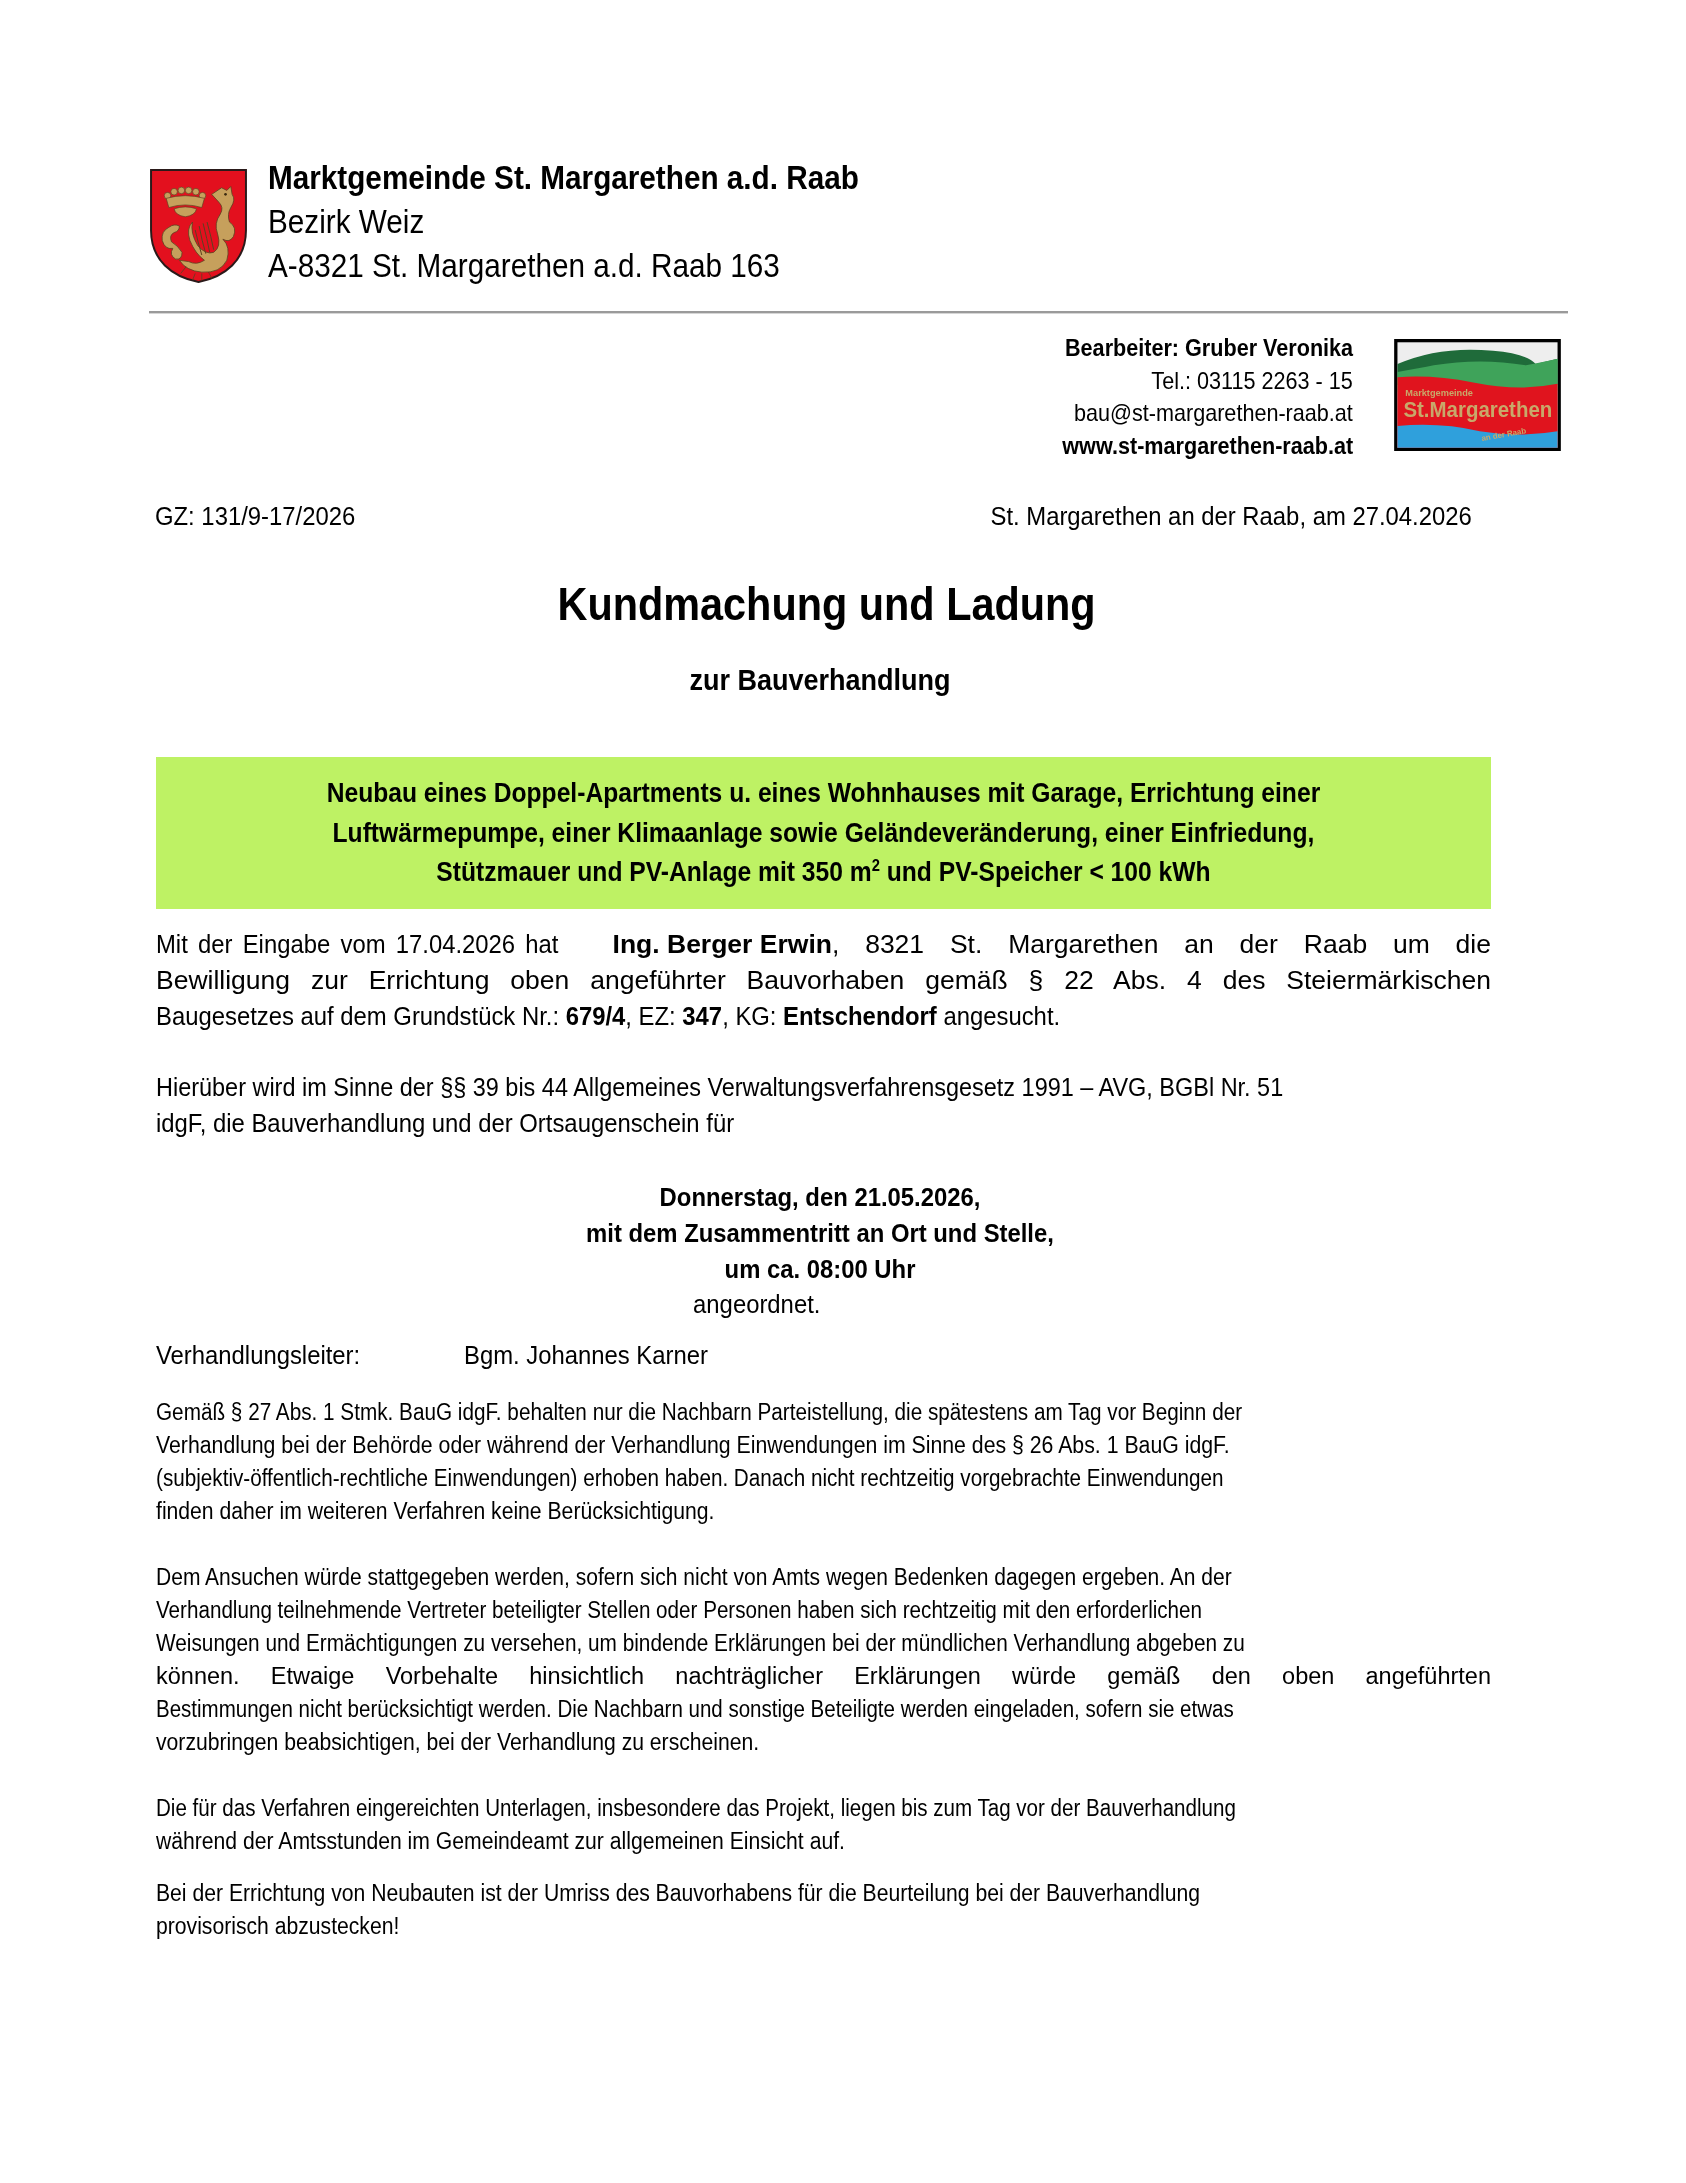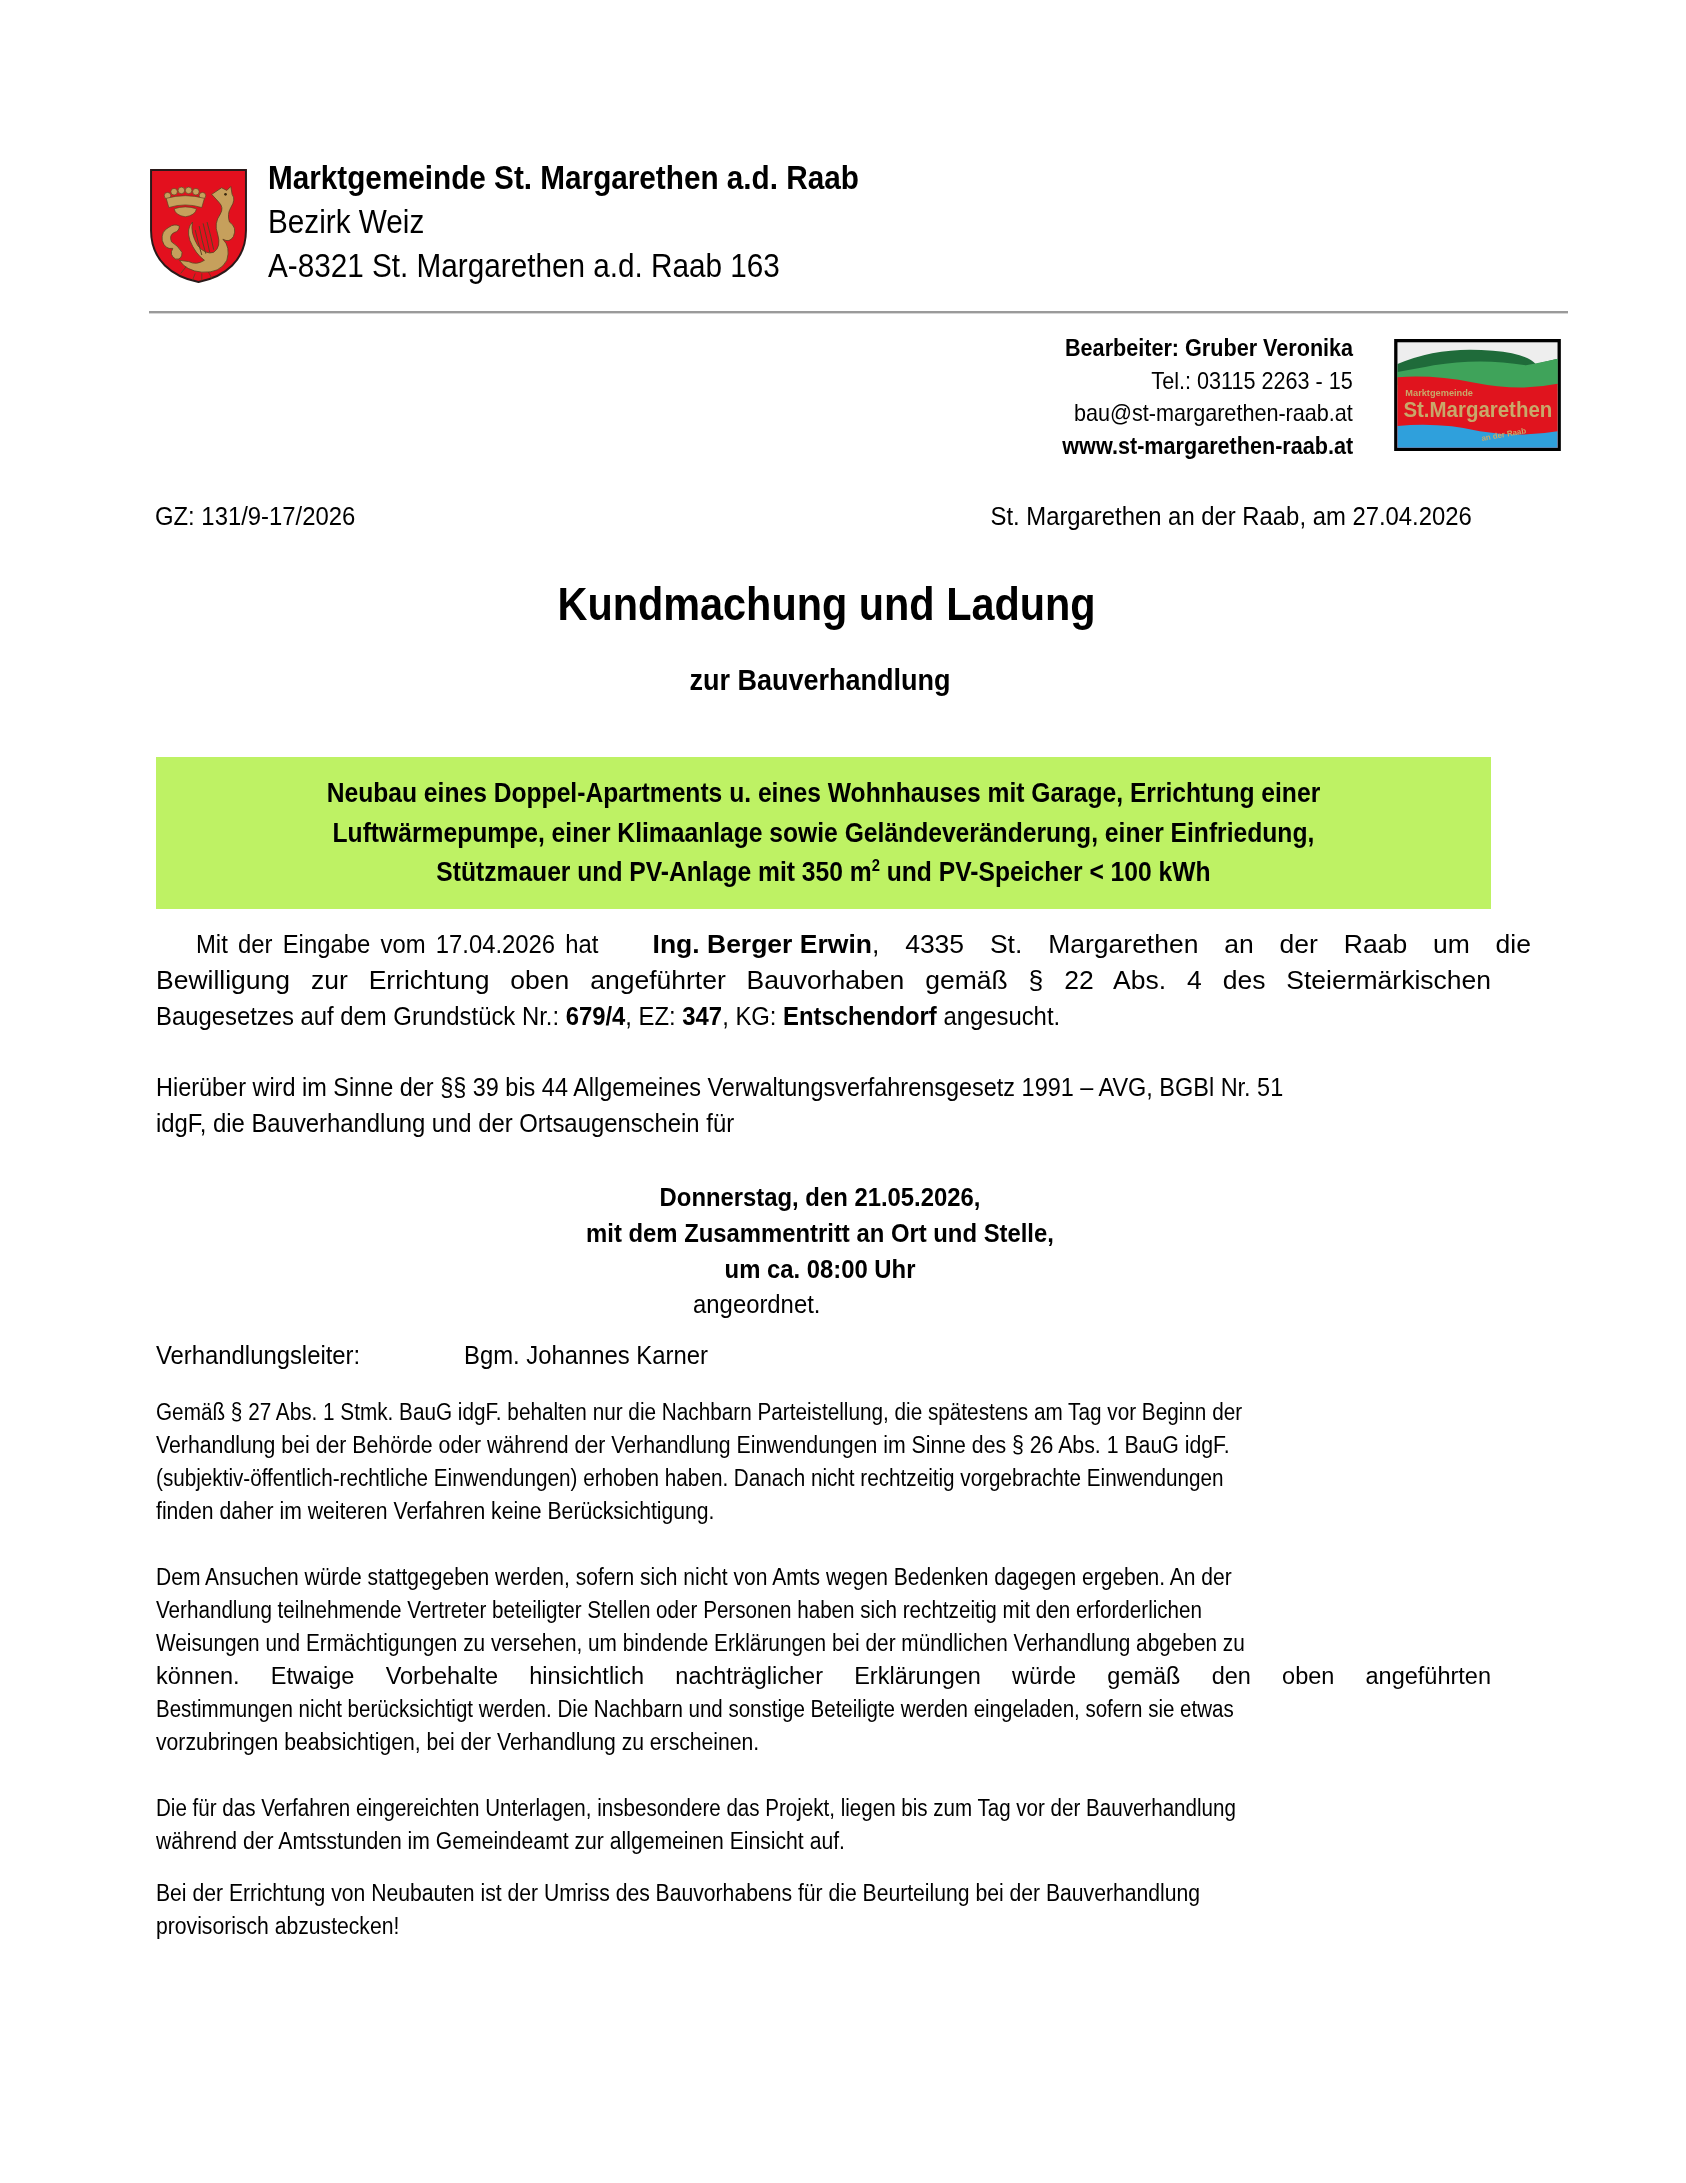--- a/index.html
+++ b/index.html
@@ -55,21 +55,21 @@
   #leader-row { left: 156px; top: 1340px; font-size: 26.5px; white-space: nowrap; }
   #leader-label { position: absolute; left: 0; top: 0; transform: scaleX(0.9); transform-origin: left top; }
   #leader-name { position: absolute; left: 308px; top: 0; transform: scaleX(0.9); transform-origin: left top; }
 
   #p-objections { top: 1396px; }
   #p-approval { top: 1561px; }
   #p-documents { top: 1792px; }
   #p-staking { top: 1859px; }
 
   
-  .jline { display: flex; justify-content: flex-end; white-space: nowrap; width: 1335px; margin-left: 40px; }
+  .jline { display: flex; justify-content: flex-end; white-space: nowrap; width: 1335px; }
 </style>
 </head>
 <body>
 
 <div id="crest" class="abs">
   <svg width="99" height="116" viewBox="0 0 150 176">
     <path d="M3 3 H147 V95 C147 140 115 165 75 173 C35 165 3 140 3 95 Z" fill="#e3101e" stroke="#2a1a1a" stroke-width="3"></path>
 
     <g fill="#c6a05c" stroke="#5a4220" stroke-width="1">
       <circle cx="28" cy="42" r="5"></circle>
@@ -133,21 +133,21 @@
   <div id="pl2" class="pl">Luftwärmepumpe, einer Klimaanlage sowie Geländeveränderung, einer Einfriedung,</div>
   <div id="pl3" class="pl"><span>Stützmauer und PV-Anlage mit 350 m</span><sup>2</sup><span> und PV-Speicher &lt; 100 kWh</span></div>
 </div>
 
 <div id="intro" class="abs body-text">
   <div class="jline" style="transform:scaleX(1);">
     <span style="display:flex; justify-content:space-between; width:100%;">
       <span style="word-spacing:4px; transform:scaleX(0.9); transform-origin:left top; display:inline-block;">Mit der Eingabe vom 17.04.2026 hat</span>
       <span style="flex:1; display:flex; justify-content:space-between; padding-left:9.3px; transform:none;">
         <span class="b">Ing. Berger Erwin</span>
-        <span style="flex:1; text-align:justify; text-align-last:justify; padding-left:0;">, 4335 St. Margarethen an der Raab um die</span>
+        <span style="flex:1; text-align:justify; text-align-last:justify; padding-left:0;">, 8321 St. Margarethen an der Raab um die</span>
       </span>
     </span>
   </div>
   <div class="line justified" style="transform:none; width:1335px;">Bewilligung zur Errichtung oben angeführter Bauvorhaben gemäß § 22 Abs. 4 des Steiermärkischen</div>
   <div class="line"><span>Baugesetzes auf dem Grundstück Nr.: </span><span class="b">679/4</span><span>, EZ: </span><span class="b">347</span><span>, KG: </span><span class="b">Entschendorf</span><span> angesucht.</span></div>
 </div>
 
 <div id="legal" class="abs body-text">
   <div class="line" style="transform:scaleX(0.885);">Hierüber wird im Sinne der §§ 39 bis 44 Allgemeines Verwaltungsverfahrensgesetz 1991 – AVG, BGBl Nr. 51</div>
   <div class="line">idgF, die Bauverhandlung und der Ortsaugenschein für</div>

